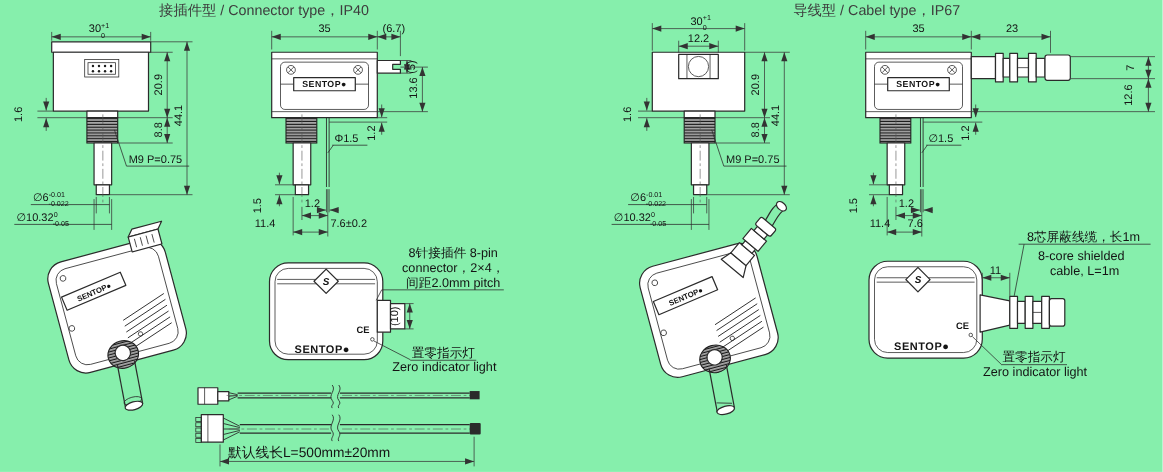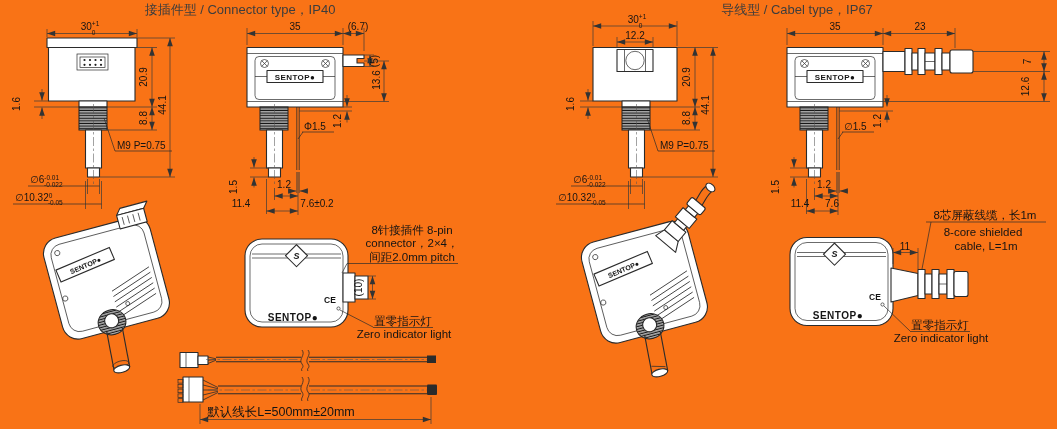--- a/index.html
+++ b/index.html
@@ -1,16 +1,16 @@
 <!DOCTYPE html>
 <html><head>
 <meta charset="utf-8">
 <style>
   html,body{margin:0;padding:0;background:#fff;}
-  #stage{position:relative;width:1057px;height:429px;background:#f97316;overflow:hidden;
+  #stage{position:relative;width:1057px;height:429px;background:#86efac;overflow:hidden;
          font-family:"Liberation Sans","DejaVu Sans",sans-serif;}
   svg{position:absolute;left:0;top:0;}
   
   .ol  {stroke:#2b2b2b;stroke-width:1.1;fill:none;stroke-linejoin:round;}
   .olf {stroke:#2b2b2b;stroke-width:1.1;fill:#ffffff;stroke-linejoin:round;}
   .thin{stroke:#2b2b2b;stroke-width:.7;fill:none;}
   .dim {stroke:#3a3a3a;stroke-width:.7;fill:none;}
   .cl  {stroke:#555;stroke-width:.55;fill:none;stroke-dasharray:9 2.5 2.5 2.5;}
   .wire{stroke:#2b2b2b;stroke-width:.8;fill:none;}
   

